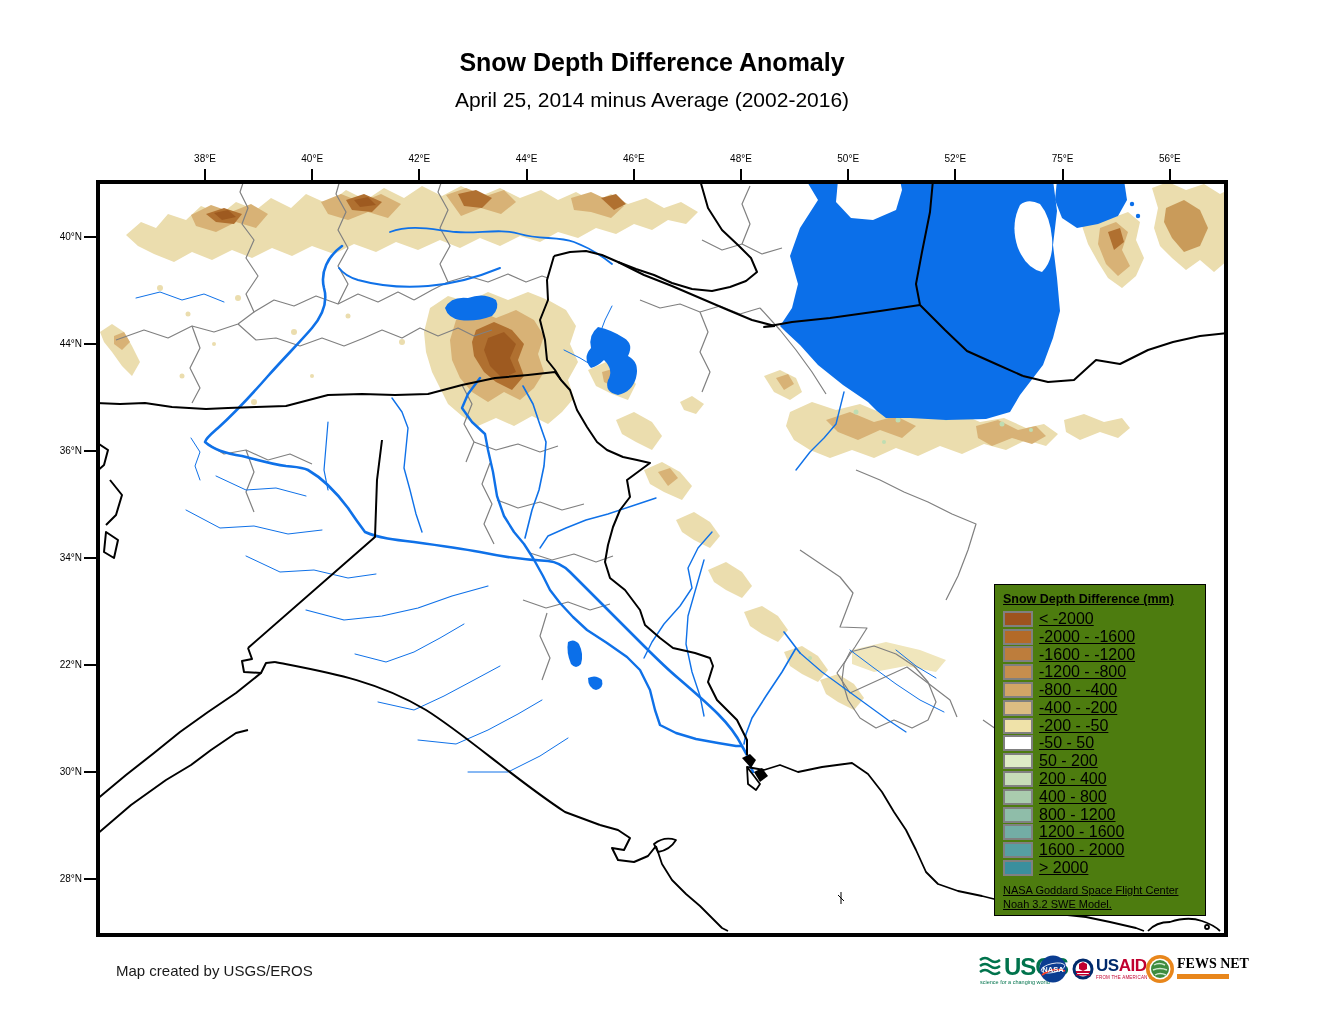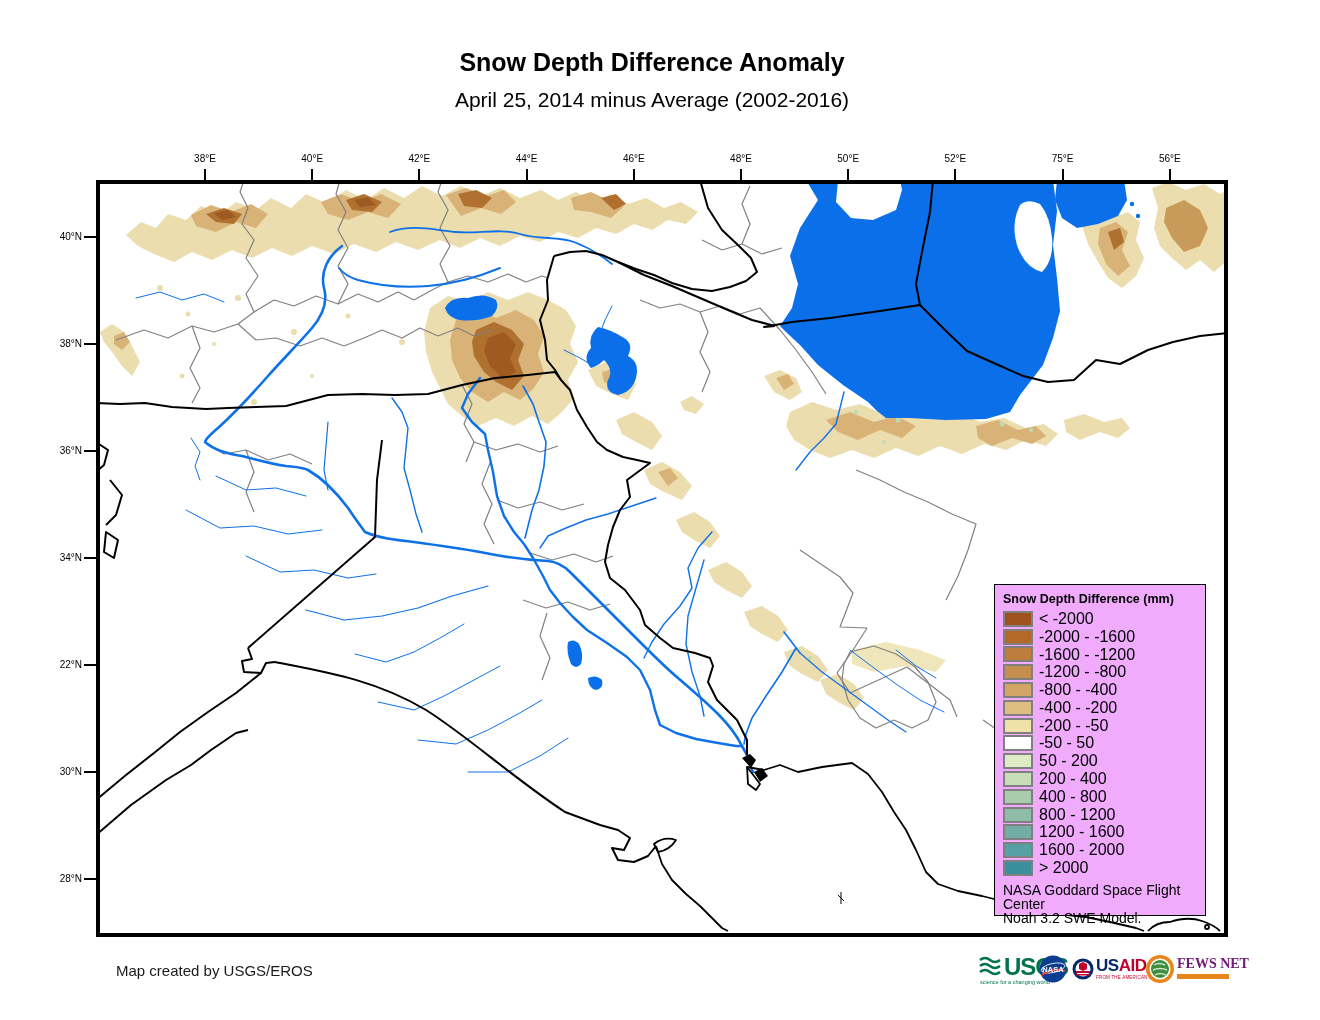--- a/index.html
+++ b/index.html
@@ -4,38 +4,38 @@
 <style>
   html,body{margin:0;padding:0;background:#fff;}
   body{position:relative;width:1320px;height:1020px;font-family:"Liberation Sans",sans-serif;overflow:hidden;}
   .page-title{position:absolute;left:0;top:48px;width:1304px;text-align:center;font-size:25px;font-weight:bold;color:#000;}
   .page-subtitle{position:absolute;left:0;top:88px;width:1304px;text-align:center;font-size:21px;color:#000;}
   .map-frame{position:absolute;left:96px;top:180px;width:1132px;height:757px;}
   .tickline-lon{position:absolute;width:2px;height:11px;background:#000;top:169px;}
   .ticklabel-lon{position:absolute;top:153px;width:44px;text-align:center;font-size:10px;color:#000;}
   .tickline-lat{position:absolute;width:12px;height:2px;background:#000;left:84px;}
   .ticklabel-lat{position:absolute;left:38px;width:44px;text-align:right;font-size:10px;color:#000;}
-  .legend{position:absolute;left:994px;top:584px;width:212px;height:332px;background:#f0abfc;border:1px solid #000;box-sizing:border-box;padding:7px 8px 4px 8px;}
+  .legend{position:absolute;left:994px;top:584px;width:212px;height:332px;background:#4d7c0f;border:1px solid #000;box-sizing:border-box;padding:7px 8px 4px 8px;text-decoration:underline;}
   .legend-title{font-size:12.5px;font-weight:bold;margin-bottom:4px;color:#000;}
   .lrow{display:flex;align-items:center;height:17.8px;}
   .sw{width:26px;height:12px;border:2px solid #808080;box-sizing:content-box;flex:0 0 auto;}
   .ltxt{font-size:16px;margin-left:6px;white-space:nowrap;color:#000;}
-  .legend-src{font-size:14px;line-height:14px;margin-top:6px;color:#000;}
+  .legend-src{font-size:11px;line-height:14px;margin-top:6px;color:#000;}
   .credit{position:absolute;left:98px;top:962px;font-size:15px;color:#1a1a1a;margin-left:18px;}
   .logos{position:absolute;left:975px;top:949px;width:256px;height:44px;}
   .usgs{position:absolute;left:3px;top:4px;width:88px;height:36px;}
   .usgs-text{position:absolute;left:26px;top:0px;font-size:24px;font-weight:bold;color:#00734C;letter-spacing:-1px;}
   .usgs-tag{position:absolute;left:2px;top:26px;font-size:5.5px;color:#00734C;white-space:nowrap;}
   .nasa{position:absolute;left:64px;top:6px;width:28px;height:28px;}
   .usaid{position:absolute;left:97px;top:7px;width:72px;height:30px;}
   .usaid-text{position:absolute;left:24px;top:0px;font-size:17px;font-weight:bold;letter-spacing:-0.5px;}
   .usaid-us{color:#002A6C;} .usaid-aid{color:#C1002F;}
   .usaid-tag{position:absolute;left:24px;top:19px;font-size:4.5px;color:#C1002F;letter-spacing:.2px;white-space:nowrap;}
   .fews{position:absolute;left:170px;top:3px;width:86px;height:38px;}
-  .fews-text{position:absolute;left:32px;top:4px;font-size:14px;font-weight:bold;font-family:"Liberation Serif",serif;color:#701a75;white-space:nowrap;}
+  .fews-text{position:absolute;left:32px;top:4px;font-size:14px;font-weight:bold;font-family:"Liberation Serif",serif;color:#000000;white-space:nowrap;}
   .fews-bar{position:absolute;left:32px;top:22px;width:52px;height:5px;background:#E8861B;}
 </style>
 </head>
 <body>
 
 <div class="page-title">Snow Depth Difference Anomaly</div>
 <div class="page-subtitle">April 25, 2014 minus Average (2002-2016)</div>
 
 <div id="lon-ticks">
     <div class="ticklabel-lon" style="left: 183px;">38°E</div>
@@ -55,21 +55,21 @@
     <div class="ticklabel-lon" style="left: 933.4px;">52°E</div>
     <div class="tickline-lon" style="left: 954.4px;"></div>
     <div class="ticklabel-lon" style="left: 1040.6px;">75°E</div>
     <div class="tickline-lon" style="left: 1061.6px;"></div>
     <div class="ticklabel-lon" style="left: 1147.8px;">56°E</div>
     <div class="tickline-lon" style="left: 1168.8px;"></div>
   </div>
 <div id="lat-ticks">
     <div class="ticklabel-lat" style="top: 231px;">40°N</div>
     <div class="tickline-lat" style="top: 236px;"></div>
-    <div class="ticklabel-lat" style="top: 338px;">38°N</div>
+    <div class="ticklabel-lat" style="top: 338px;">44°N</div>
     <div class="tickline-lat" style="top: 343px;"></div>
     <div class="ticklabel-lat" style="top: 445px;">36°N</div>
     <div class="tickline-lat" style="top: 450px;"></div>
     <div class="ticklabel-lat" style="top: 552px;">34°N</div>
     <div class="tickline-lat" style="top: 557px;"></div>
     <div class="ticklabel-lat" style="top: 659px;">22°N</div>
     <div class="tickline-lat" style="top: 664px;"></div>
     <div class="ticklabel-lat" style="top: 766px;">30°N</div>
     <div class="tickline-lat" style="top: 771px;"></div>
     <div class="ticklabel-lat" style="top: 873px;">28°N</div>

